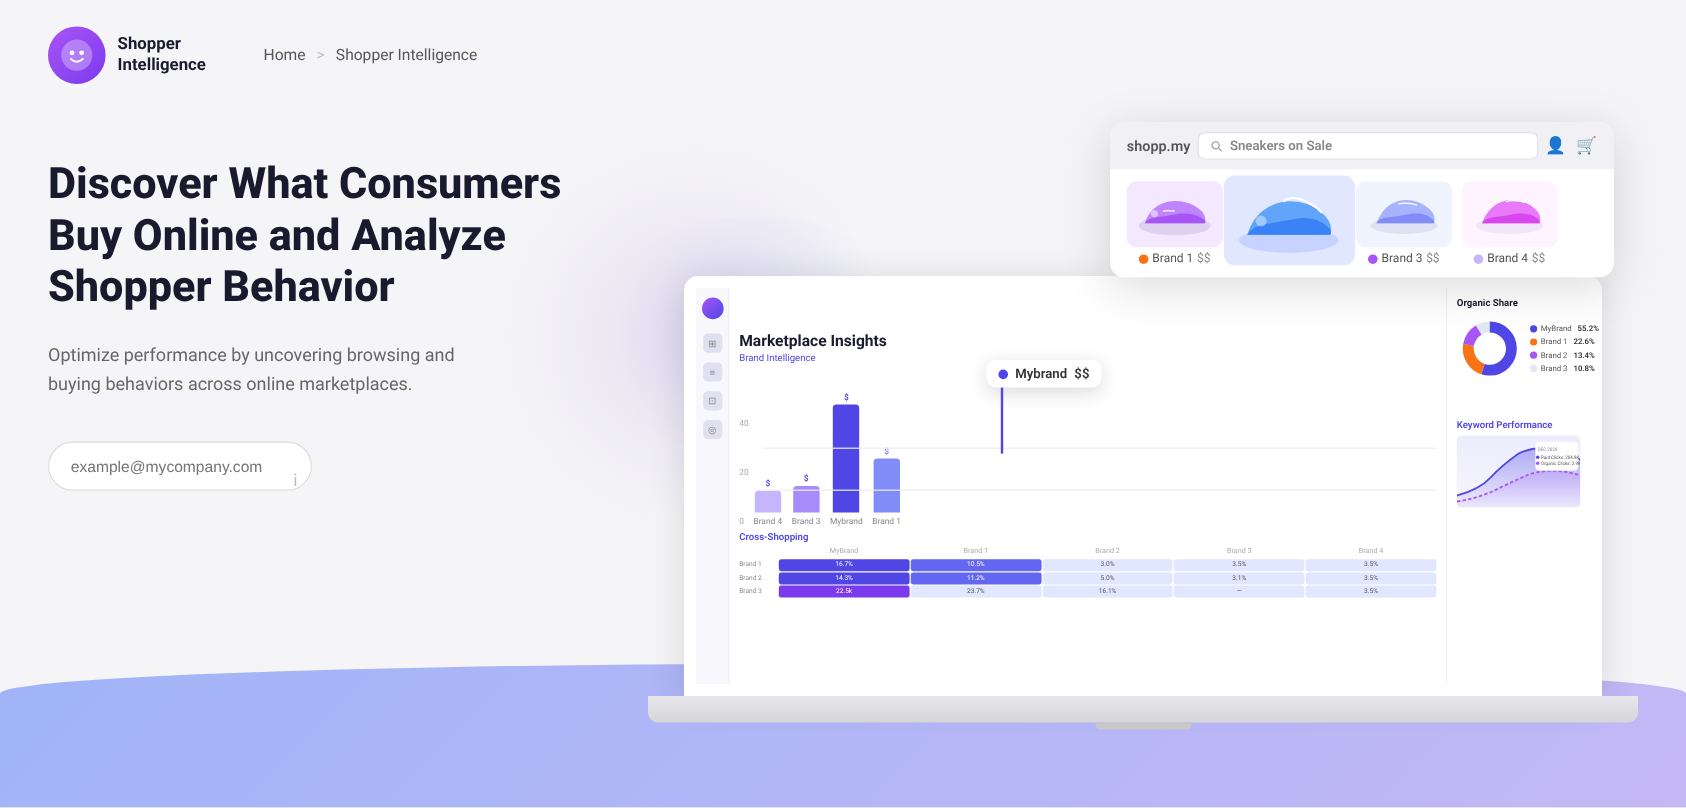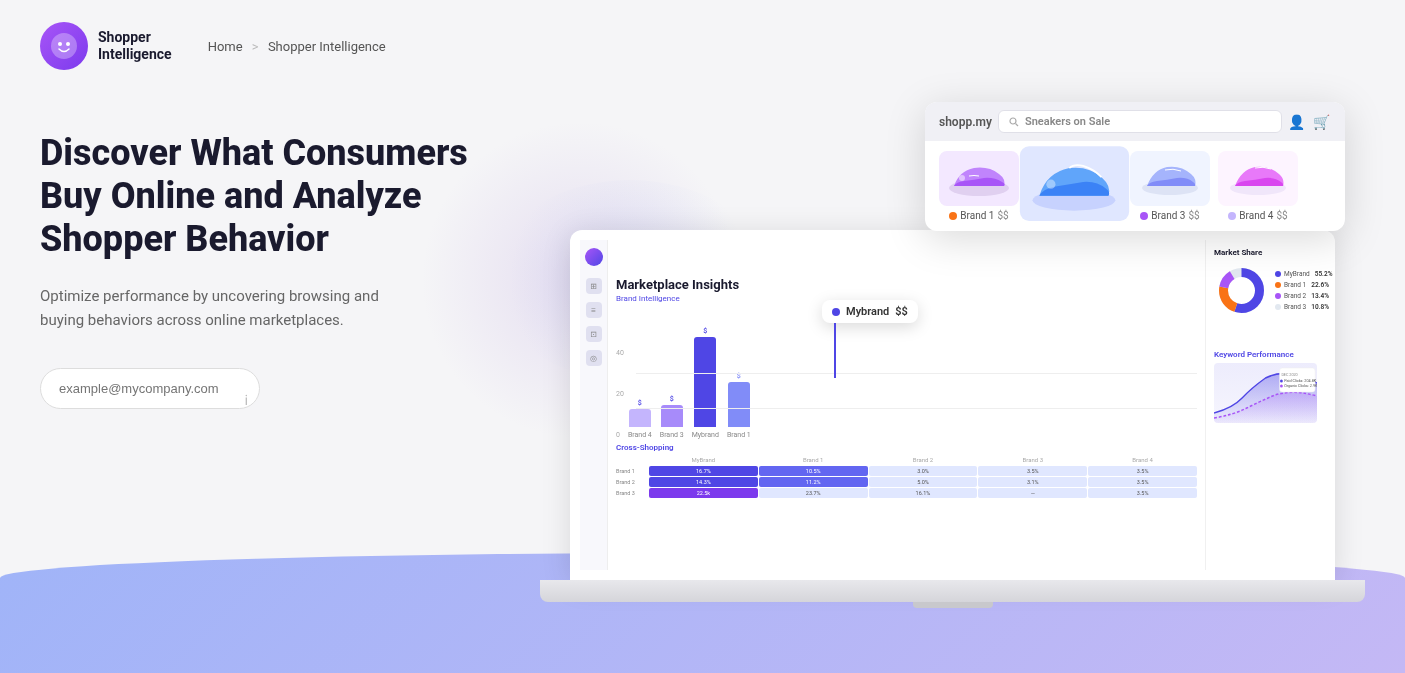--- a/index.html
+++ b/index.html
@@ -44,21 +44,21 @@
       z-index: 0;
     }
 
     
     .header {
       position: relative;
       z-index: 10;
       display: flex;
       align-items: center;
       padding: 22px 40px;
-      gap: 20px;
+      gap: 32px;
     }
     .logo-container {
       display: flex;
       align-items: center;
       gap: 10px;
     }
     .logo-icon {
       width: 48px;
       height: 48px;
       border-radius: 50%;
@@ -549,21 +549,21 @@
                   <div style="background:#e0e7ff;color:#555;text-align:center;padding:2px;border-radius:2px;">16.1%</div>
                   <div style="background:#e0e7ff;color:#555;text-align:center;padding:2px;border-radius:2px;">—</div>
                   <div style="background:#e0e7ff;color:#555;text-align:center;padding:2px;border-radius:2px;">3.5%</div>
                 </div>
               </div>
             </div>
           </div>
 
           <div class="dash-right">
 
-            <div class="market-share-title">Market Share</div>
+            <div class="market-share-title">Organic Share</div>
             <div class="donut-container">
               <svg class="donut" viewBox="0 0 55 55">
 
                 <circle cx="27.5" cy="27.5" r="18" fill="none" stroke="#e2e8f0" stroke-width="9"></circle>
 
                 <circle cx="27.5" cy="27.5" r="18" fill="none" stroke="#4f46e5" stroke-width="9" stroke-dasharray="62 113" stroke-dashoffset="0" transform="rotate(-90 27.5 27.5)"></circle>
 
                 <circle cx="27.5" cy="27.5" r="18" fill="none" stroke="#f97316" stroke-width="9" stroke-dasharray="25.5 149.5" stroke-dashoffset="-62" transform="rotate(-90 27.5 27.5)"></circle>
 
                 <circle cx="27.5" cy="27.5" r="18" fill="none" stroke="#a855f7" stroke-width="9" stroke-dasharray="15.1 159.9" stroke-dashoffset="-87.5" transform="rotate(-90 27.5 27.5)"></circle>

